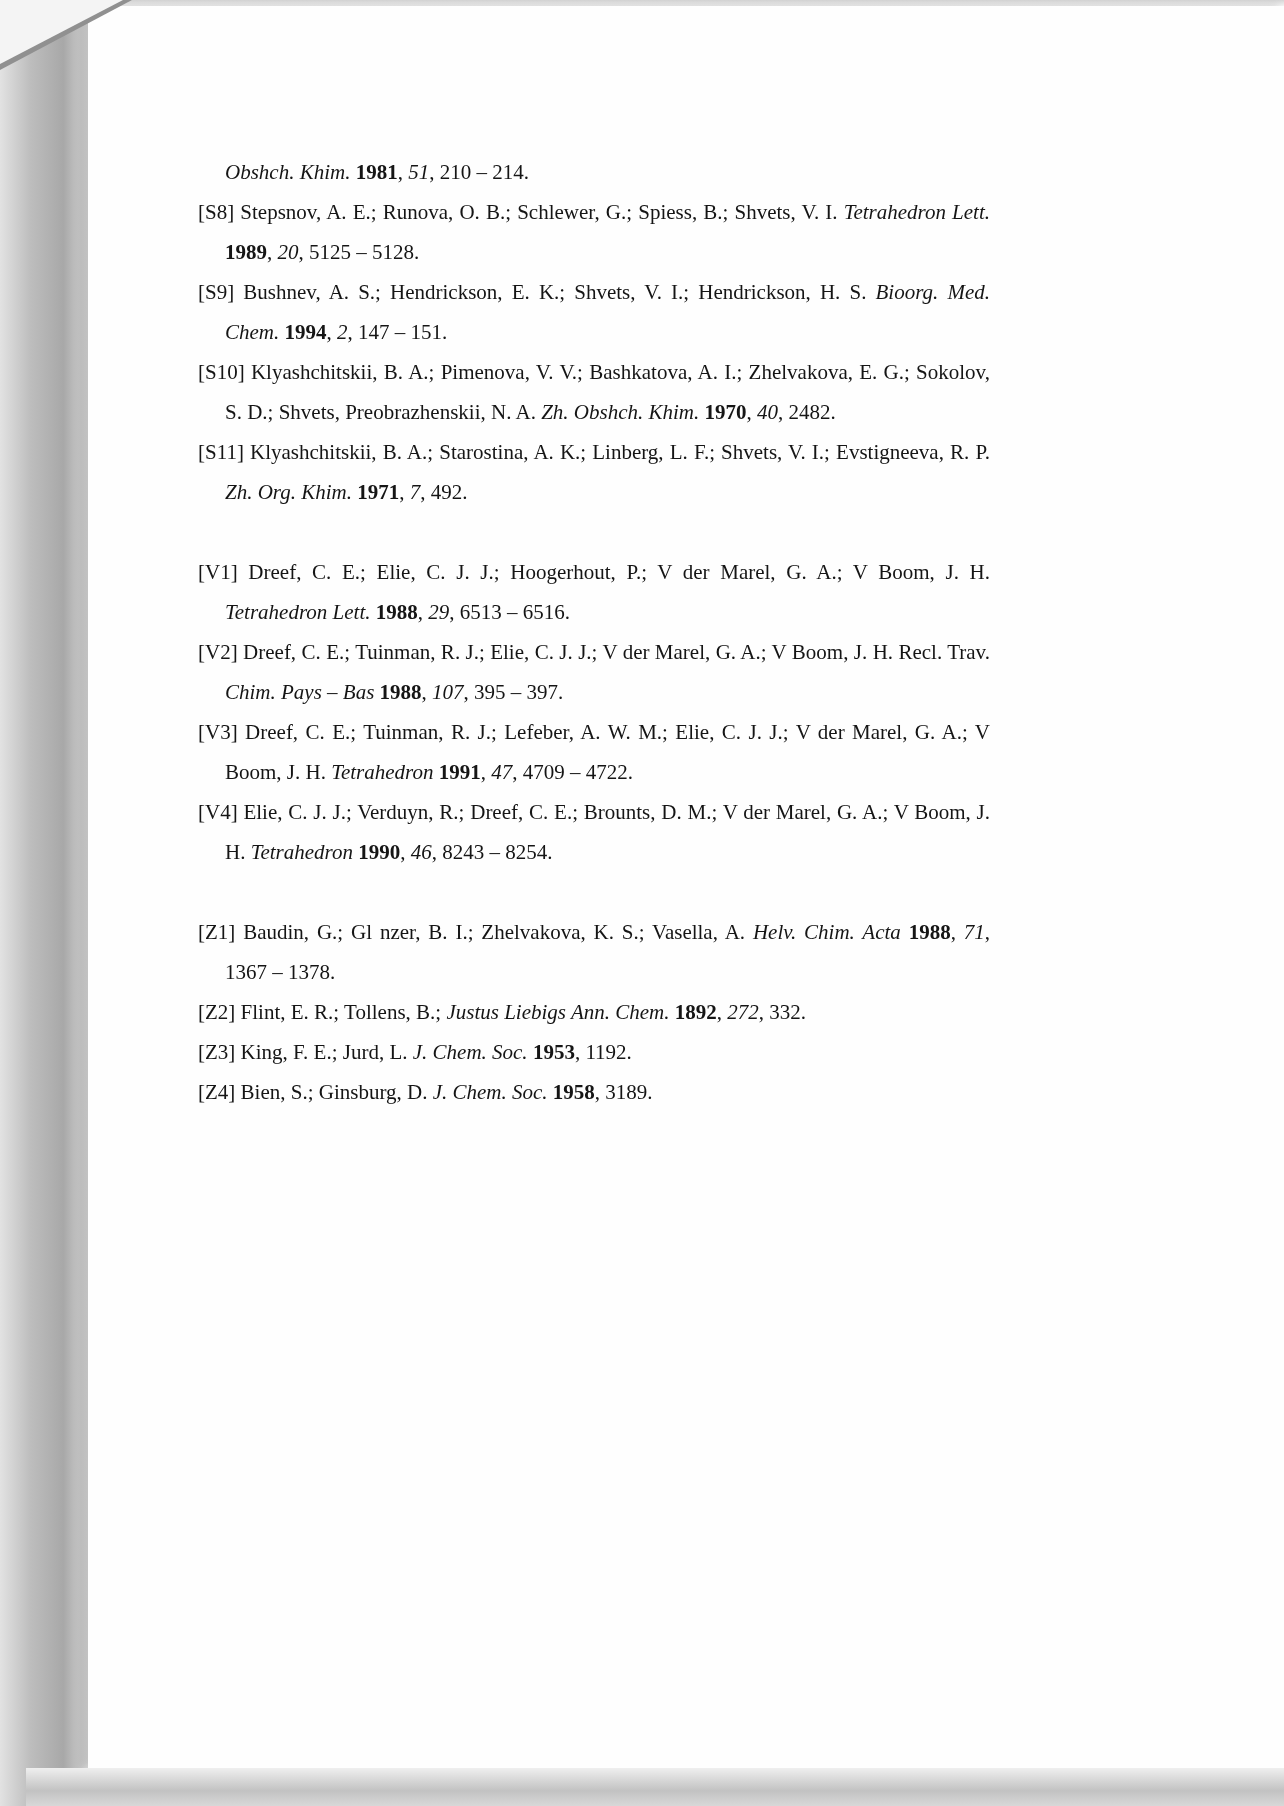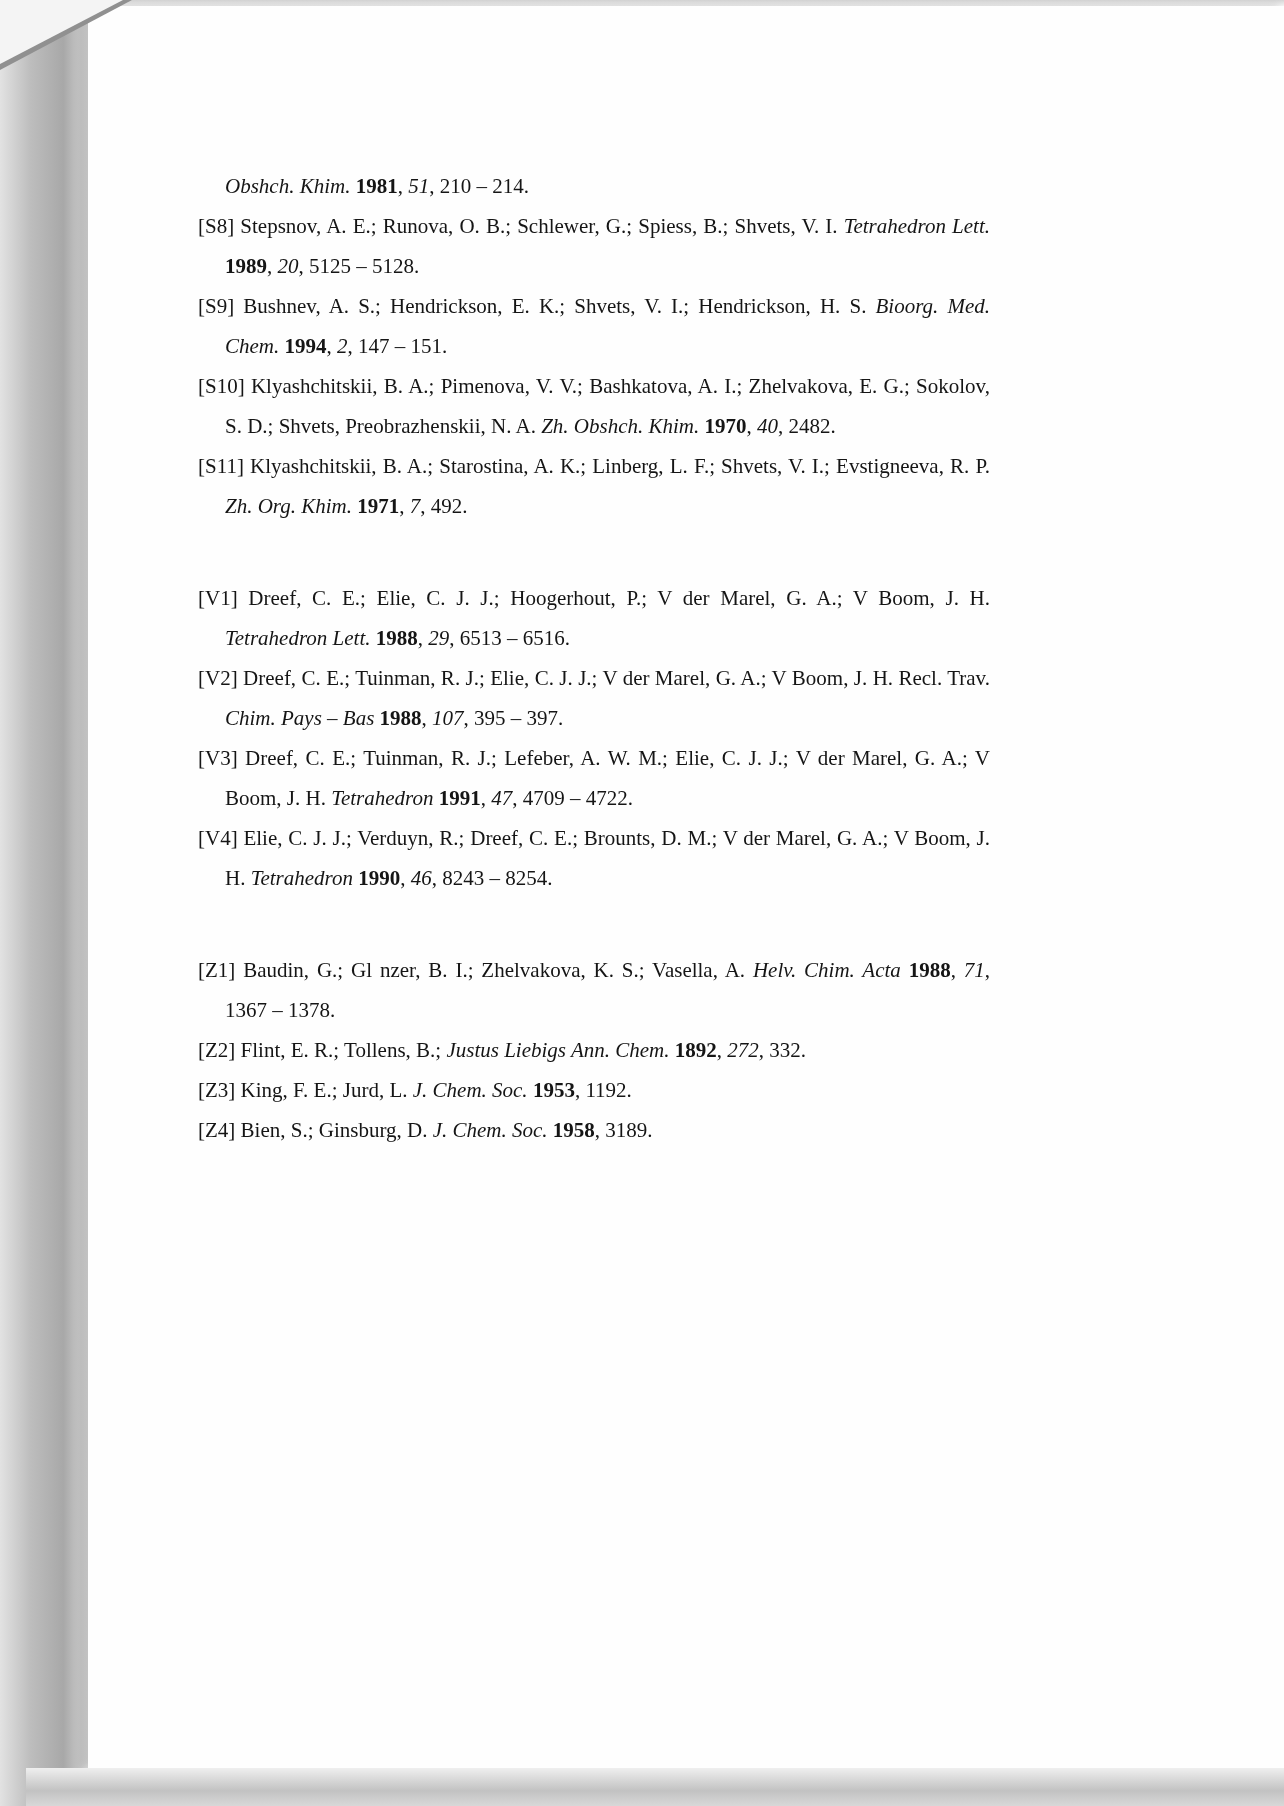--- a/index.html
+++ b/index.html
@@ -55,36 +55,36 @@
   .corner-front {
     position: absolute;
     top: 0; left: 0;
     width: 0; height: 0;
     border-top: 64px solid #f4f4f4;
     border-right: 123px solid transparent;
   }
   .content {
     position: absolute;
     left: 198px;
-    top: 166px;
+    top: 152px;
     width: 792px;
     font-size: 21px;
     line-height: 40px;
   }
   .ref {
     margin: 0;
     padding-left: 27px;
     text-indent: -27px;
     text-align: justify;
   }
   .ref.continuation {
     text-indent: 0;
   }
   .ref-group + .ref-group {
-    margin-top: 52px;
+    margin-top: 40px;
     font-family: Liberation Serif, serif;
   }
   .ref-label {
     white-space: nowrap;
   }
   .seg-n { font-style: normal; font-weight: normal; }
   .seg-i { font-style: italic; }
   .seg-b { font-weight: bold; }
   .footer {
     margin-top: 26px;

